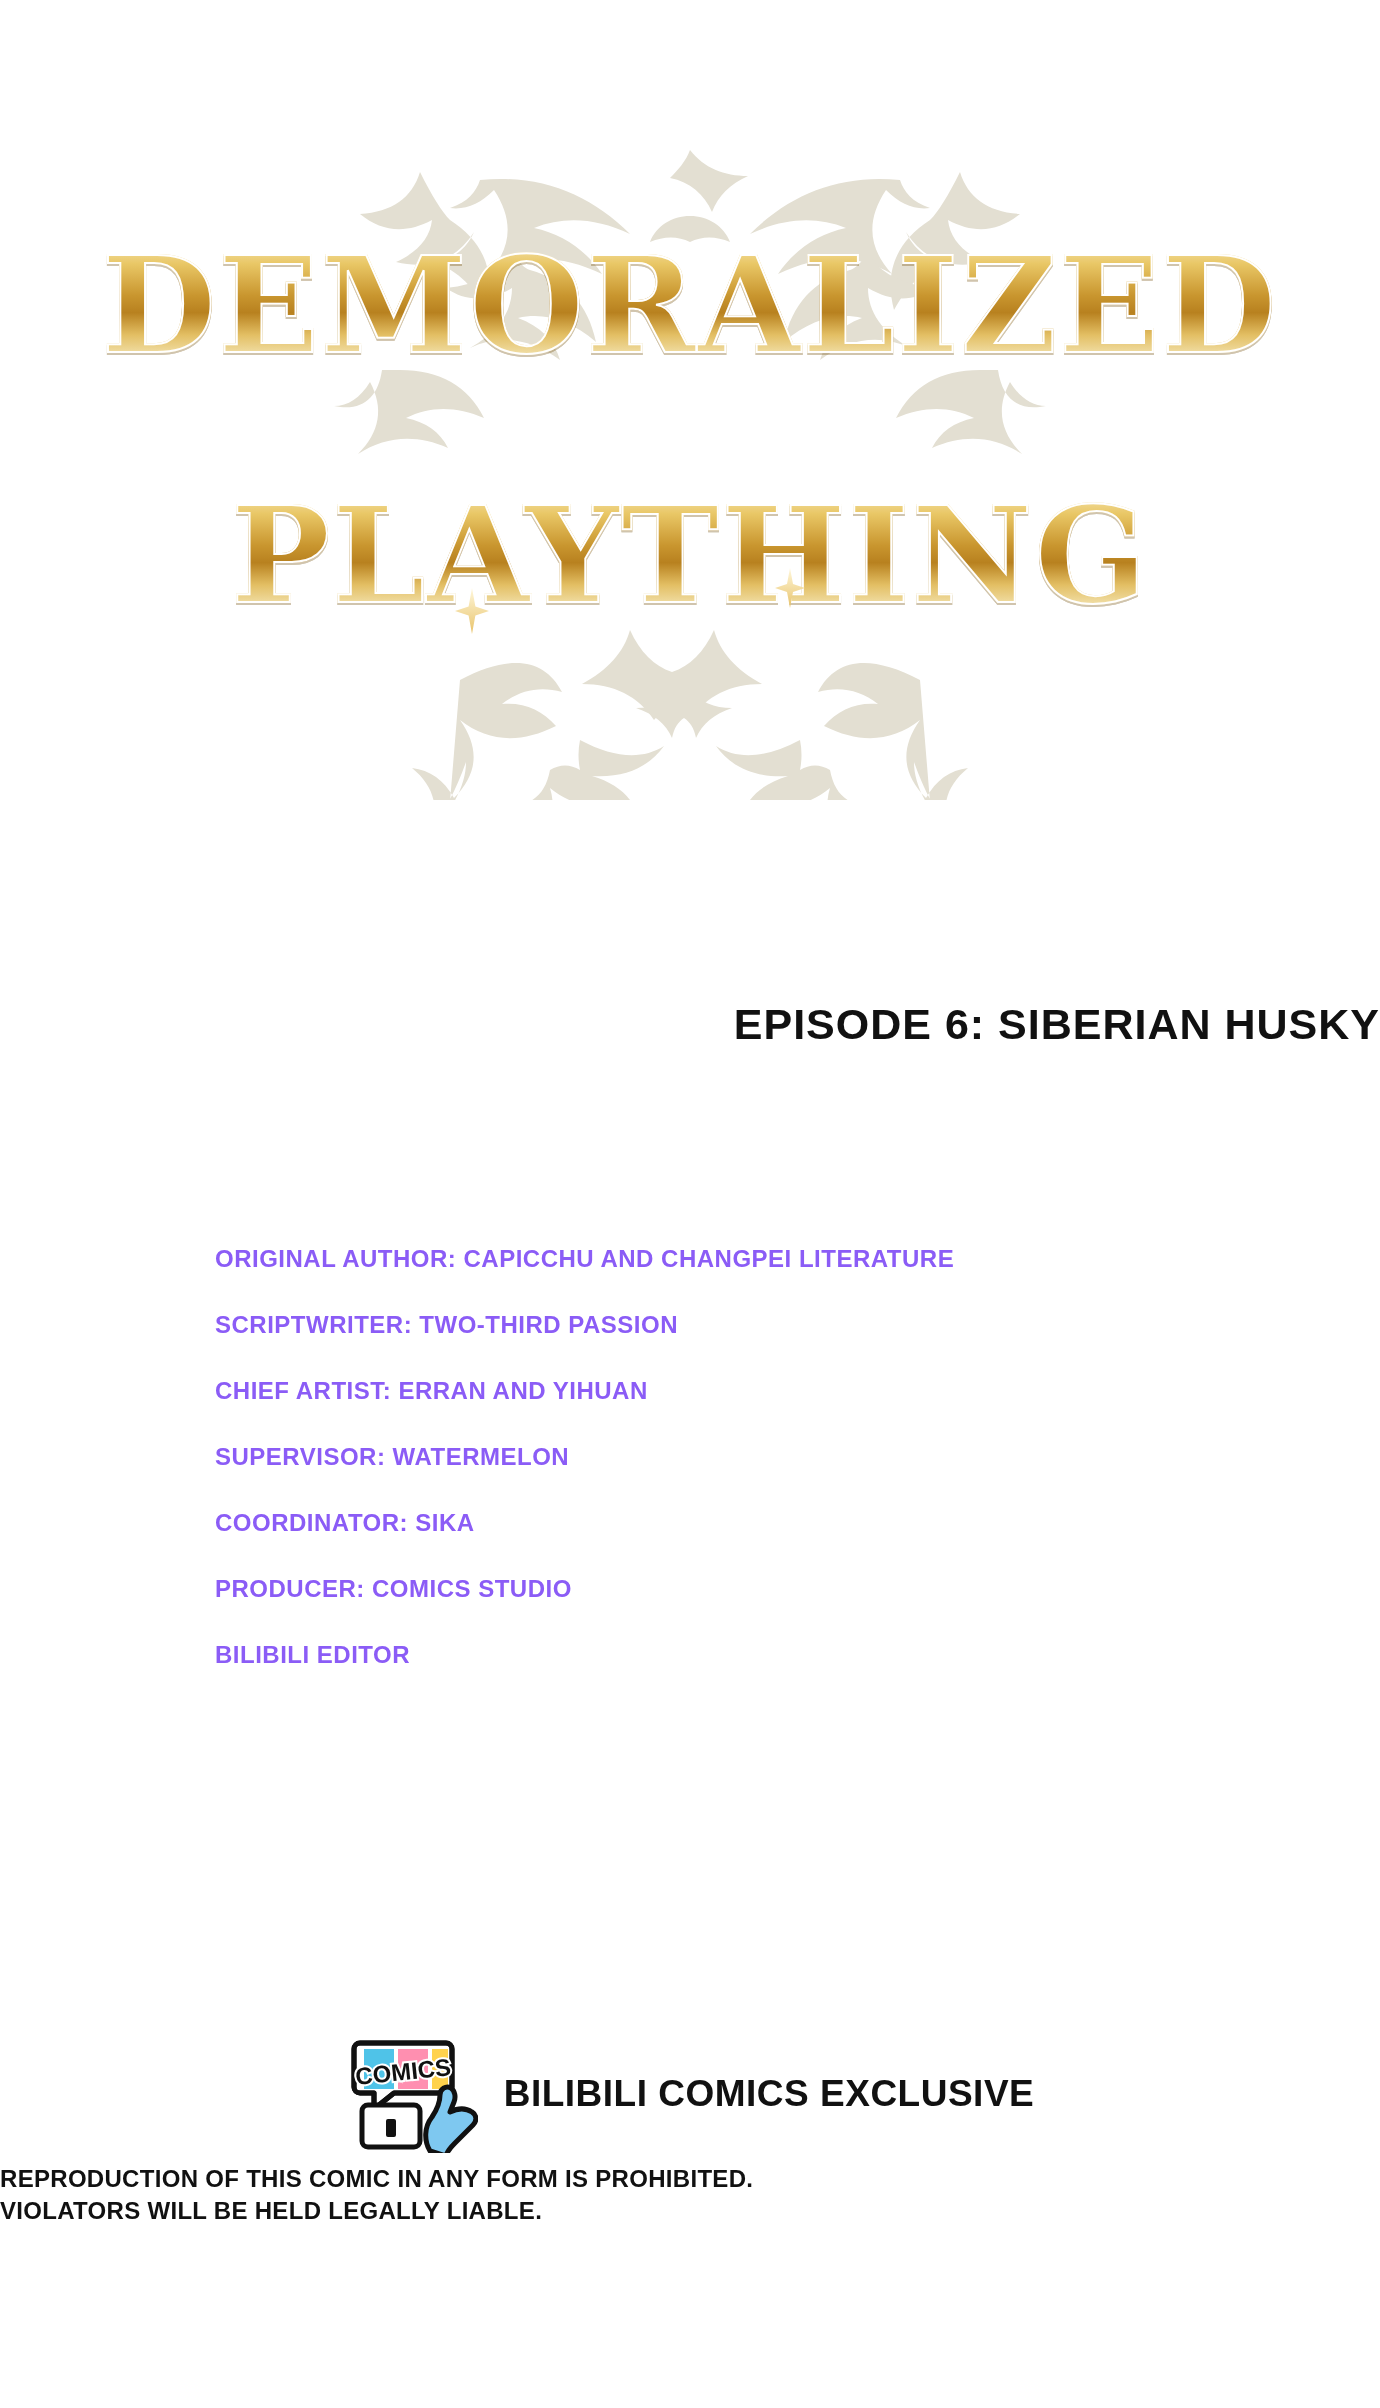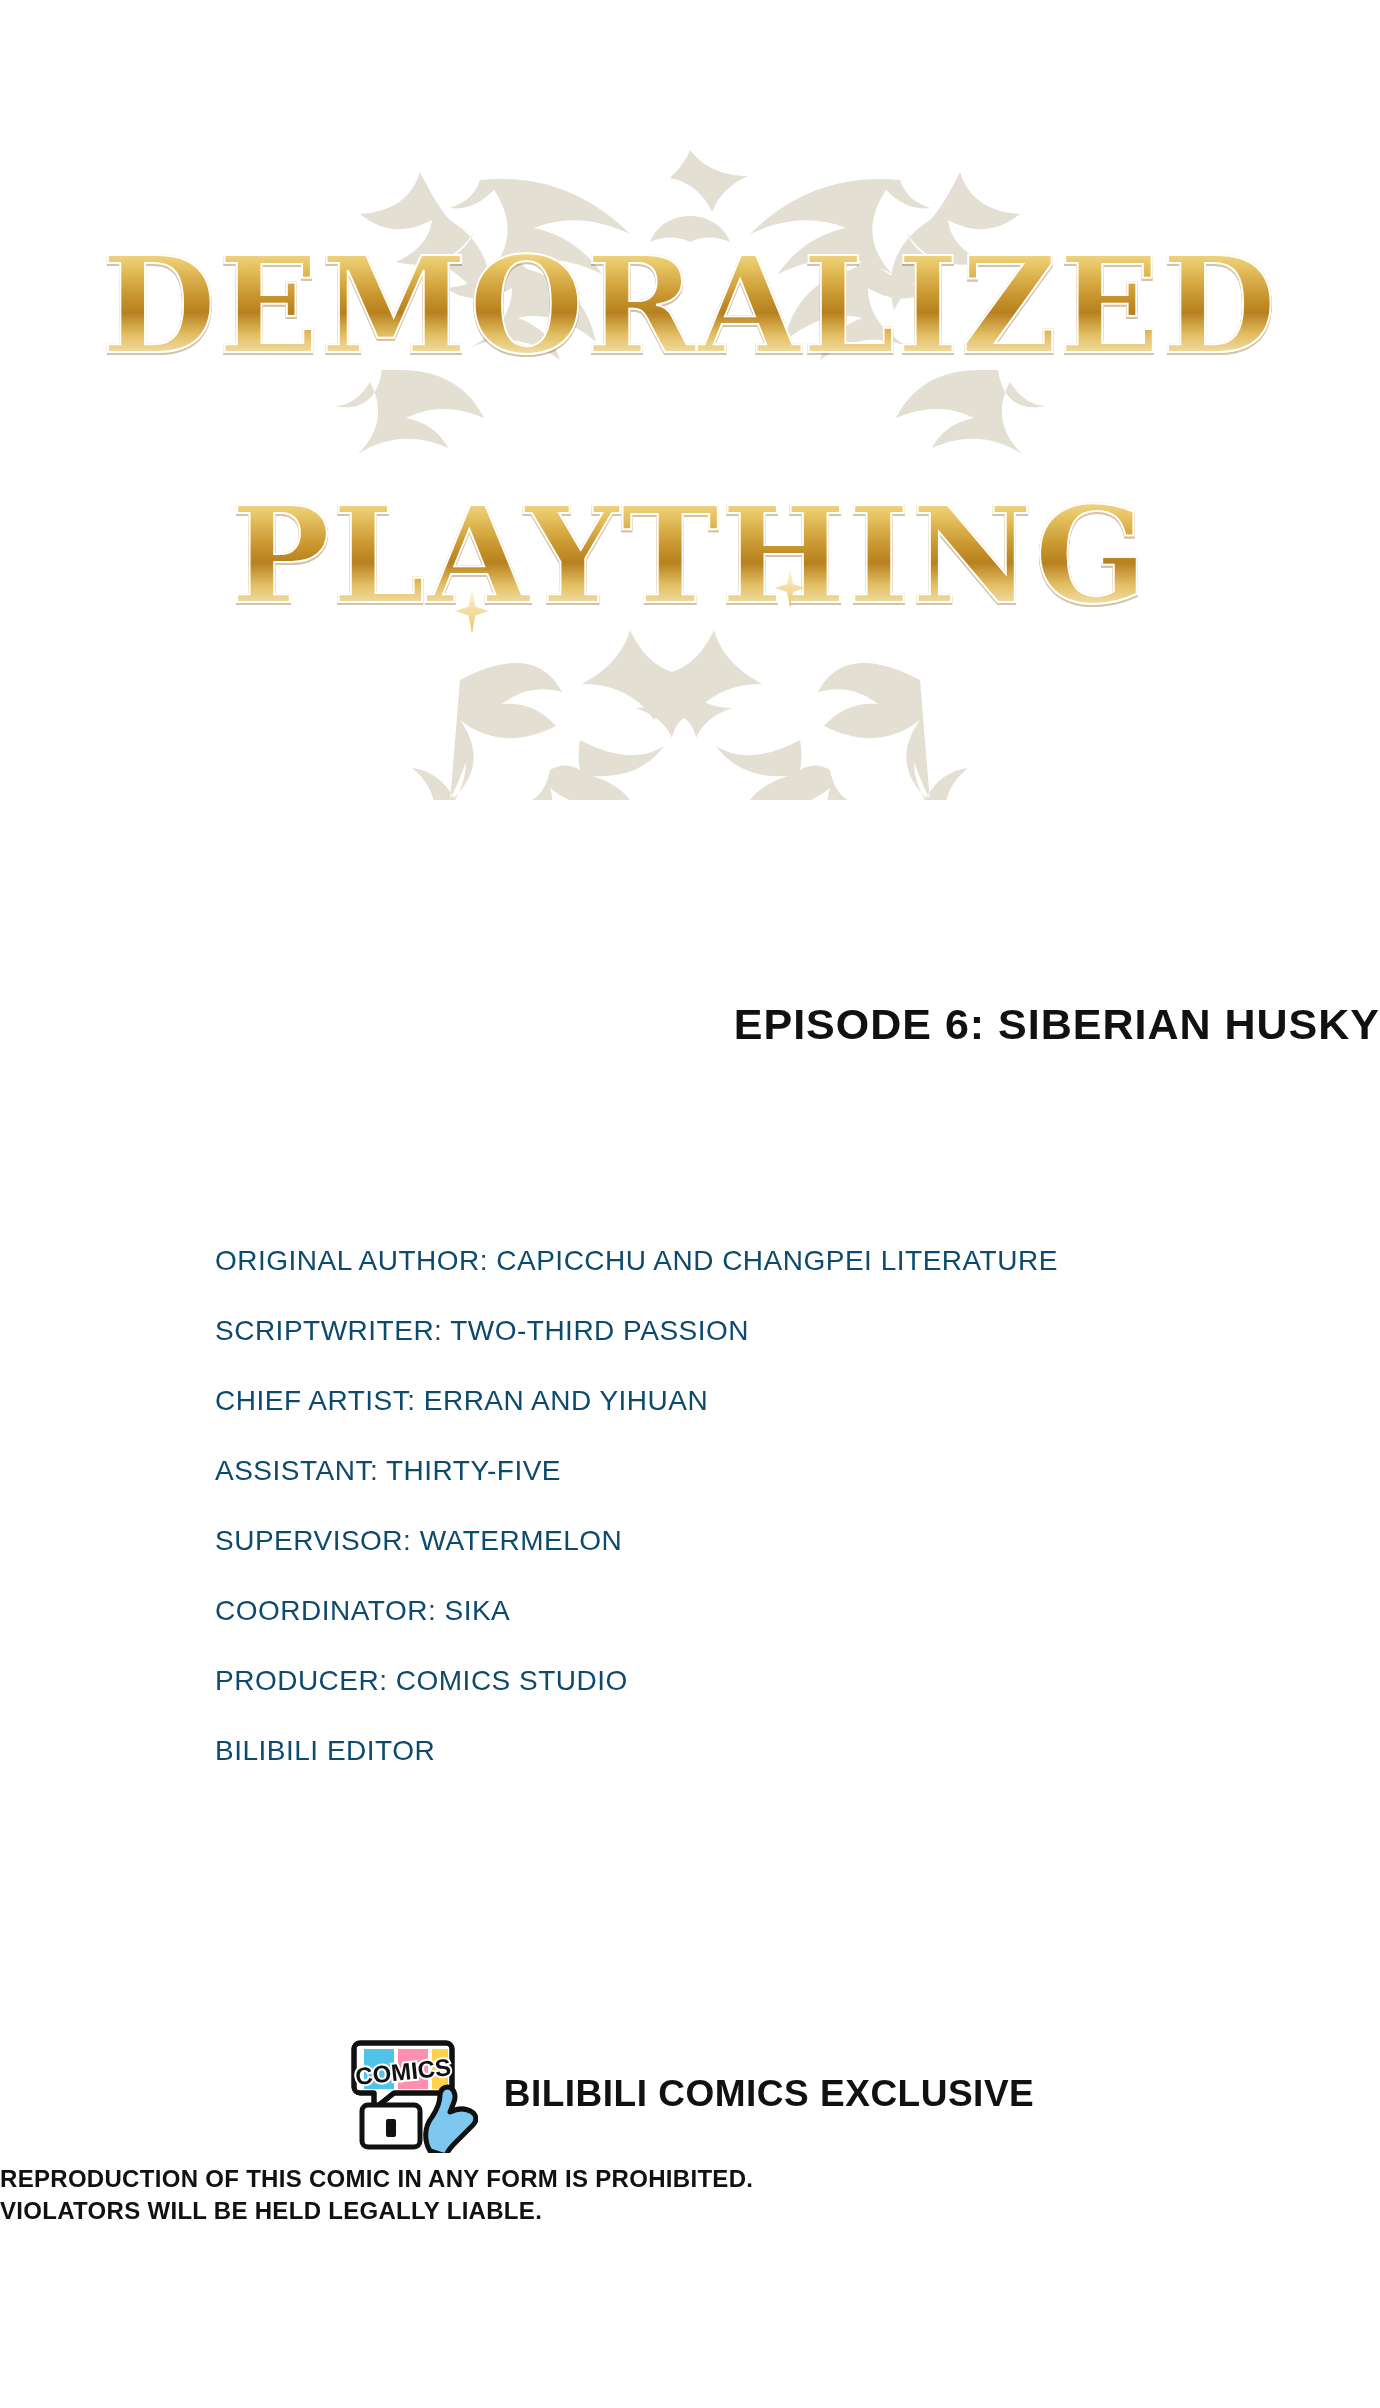--- a/index.html
+++ b/index.html
@@ -107,24 +107,24 @@
   }
 
   
   .credits {
     position: absolute;
     top: 1245px;
     left: 215px;
     width: 1000px;
   }
   .credit-line {
-    font-size: 28px;
-    font-weight: 400;
+    font-size: 24px;
+    font-weight: 700;
     letter-spacing: 0.5px;
-    color: #0c4a6e;
+    color: #8b5cf6;
     margin-bottom: 38px;
     white-space: nowrap;
   }
 
   
   .footer {
     position: absolute;
     top: 2035px;
     left: 0;
     width: 1380px;
@@ -198,21 +198,20 @@
     <div class="sparkle s1"></div>
     <div class="sparkle s2"></div>
   </div>
 
   <div class="episode">EPISODE 6: SIBERIAN HUSKY</div>
 
   <div class="credits">
     <div class="credit-line">ORIGINAL AUTHOR: CAPICCHU AND CHANGPEI LITERATURE</div>
     <div class="credit-line">SCRIPTWRITER: TWO-THIRD PASSION</div>
     <div class="credit-line">CHIEF ARTIST: ERRAN AND YIHUAN</div>
-    <div class="credit-line">ASSISTANT: THIRTY-FIVE</div>
     <div class="credit-line">SUPERVISOR: WATERMELON</div>
     <div class="credit-line">COORDINATOR: SIKA</div>
     <div class="credit-line">PRODUCER: COMICS STUDIO</div>
     <div class="credit-line">BILIBILI EDITOR</div>
   </div>
 
   <div class="footer">
     <div class="footer-brand">
 
       <div class="logo">

